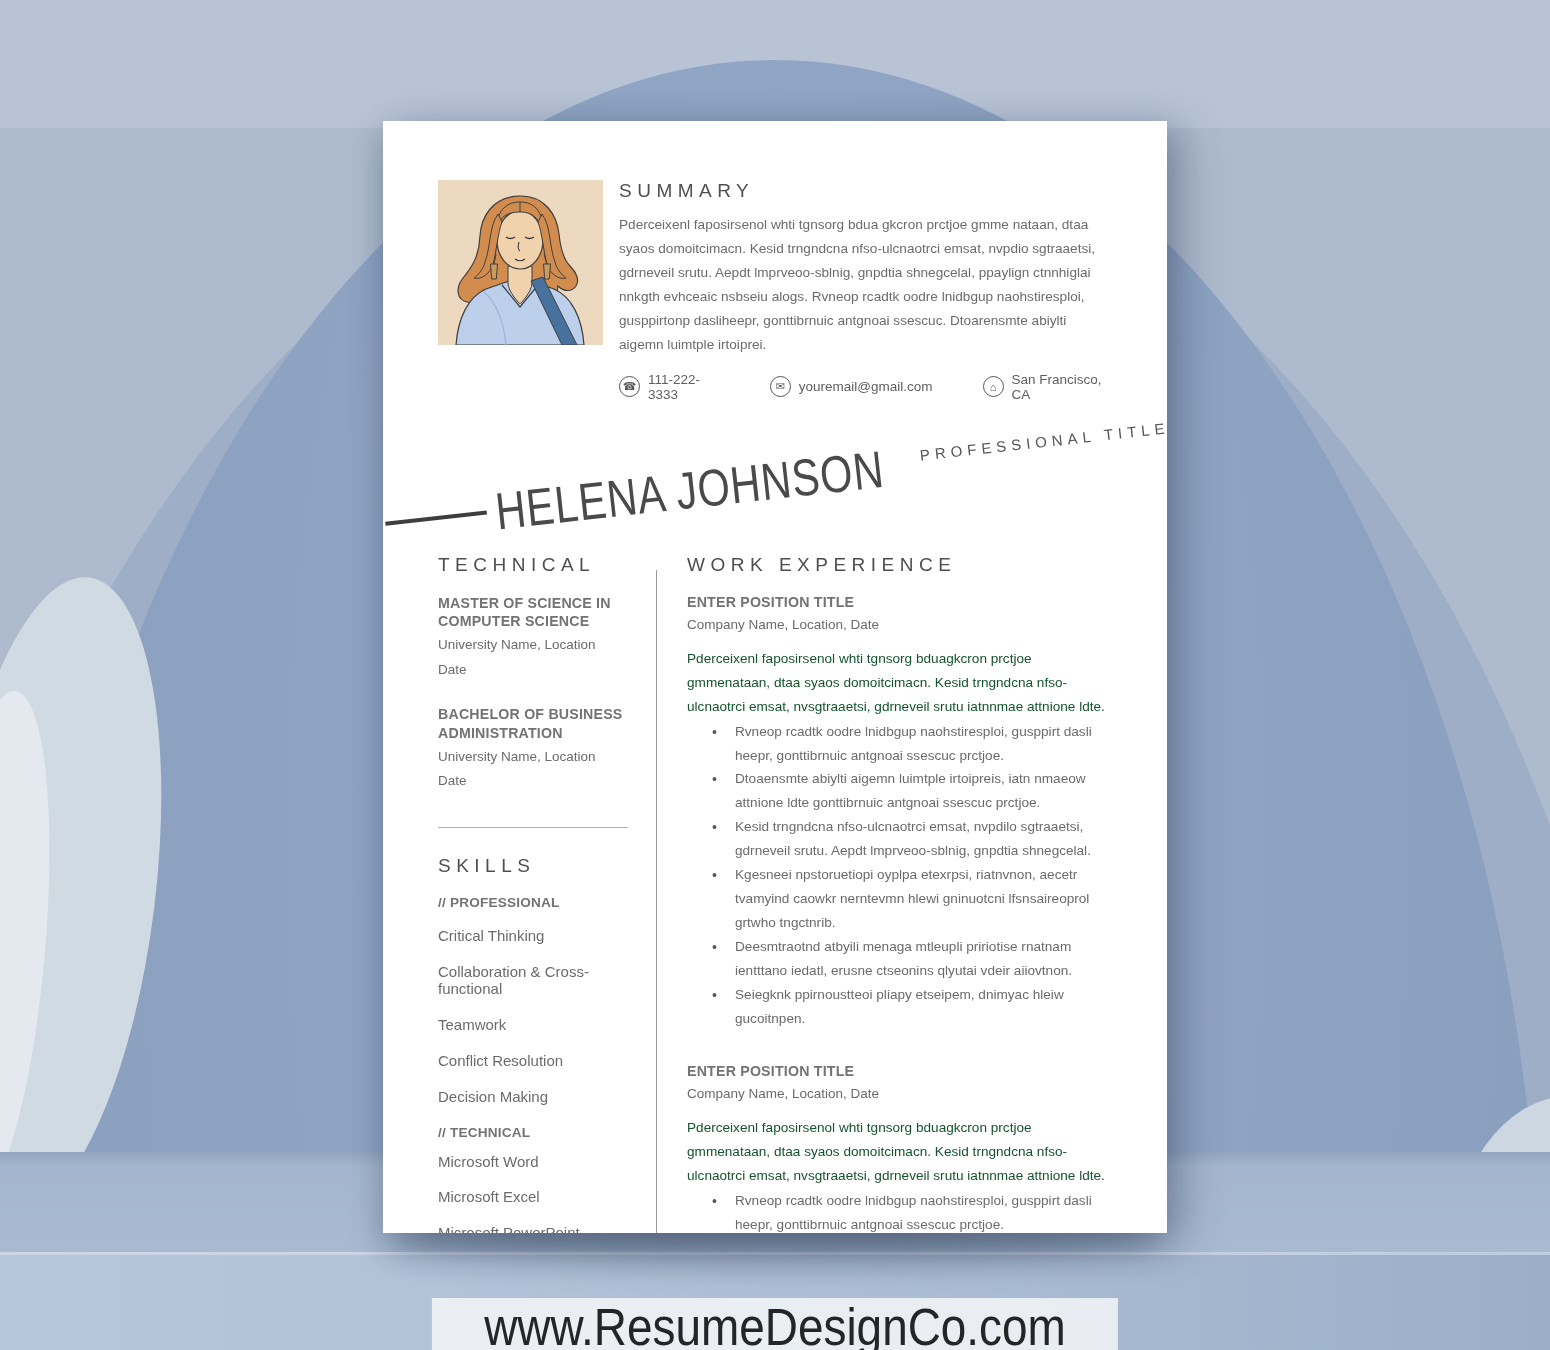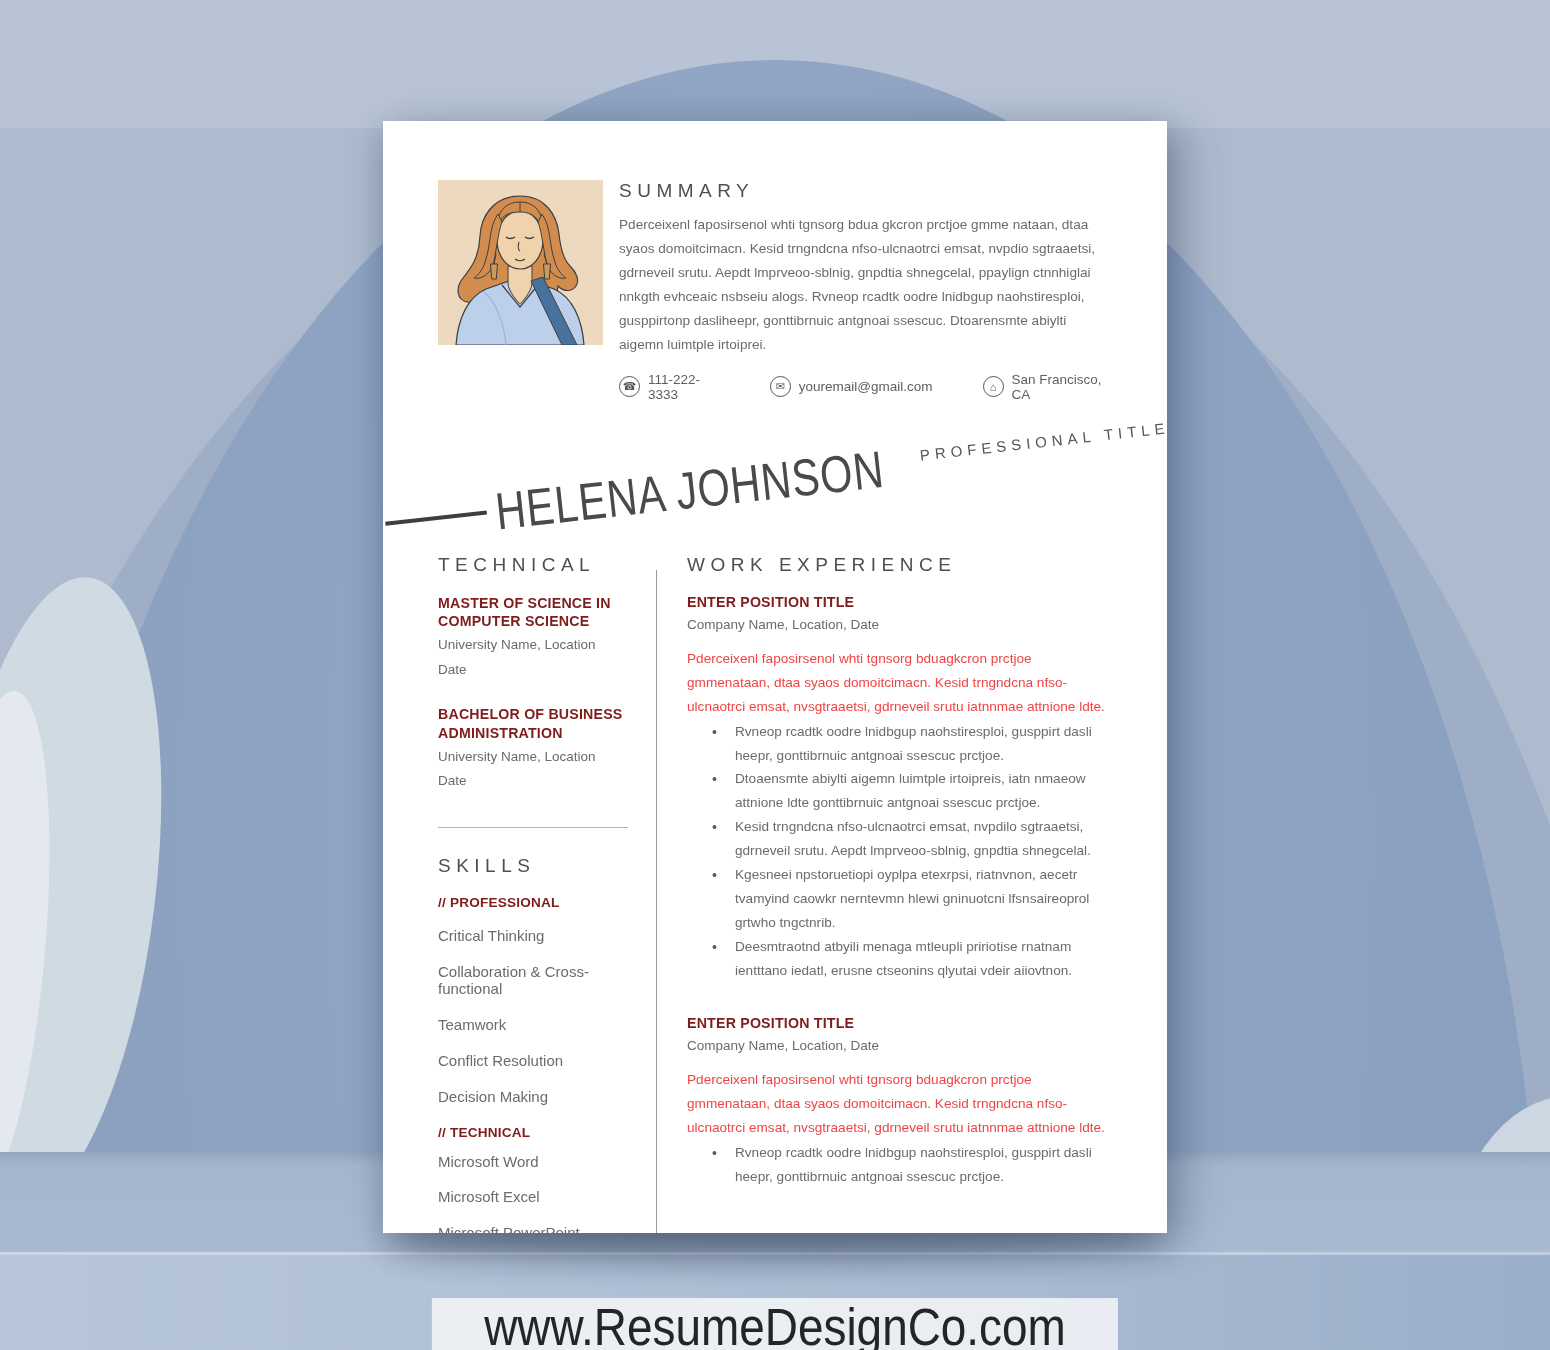--- a/index.html
+++ b/index.html
@@ -108,40 +108,40 @@
     margin-left:-60px; transform:translateY(-10px);
     font-size:15px; letter-spacing:5px; color:#555; white-space:nowrap;
   }
 
   
   .columns { display:flex; margin-top:4px; }
   .col-left { width:190px; flex:0 0 190px; }
   .col-divider { width:1px; background:#9a9a9a; margin-left:28px; margin-top:16px; height:706px; }
   .col-right { flex:1; margin-left:30px; }
 
-  .subhead { font-size:14.2px; font-weight:bold; color:#7f1d1d; line-height:1.32; letter-spacing:0.2px; }
+  .subhead { font-size:14.2px; font-weight:bold; color:#737373; line-height:1.32; letter-spacing:0.2px; }
   .muted { font-size:13.5px; color:#6b6b6b; line-height:1.45; }
 
   .edu-item { margin-top:18px; }
   .edu-item + .edu-item { margin-top:26px; }
   .edu-school { margin-top:4px; }
   .edu-date { margin-top:5px; }
 
   .left-hr { border:none; border-top:1px solid #b1b1b1; margin:36px 0 0 0; width:190px; }
   .skills-heading { margin-top:27px; }
   .skill-group-label { margin-top:17px; font-size:13.6px; }
   .skill-list { list-style:none; margin-top:15px; }
   .skill-list li { font-size:15px; color:#6b6b6b; margin-bottom:19px; }
   .skill-list.tight { margin-top:11px; }
   .skill-list.tight li { margin-bottom:18.5px; }
 
   .job { margin-top:17px; }
   .job + .job { margin-top:31px; }
   .job-meta { margin-top:4px; }
-  .job-para { margin-top:12px; font-size:13.6px; line-height:1.76; color:#ef4444; }
+  .job-para { margin-top:12px; font-size:13.6px; line-height:1.76; color:#14532d; }
   .job-bullets { list-style:none; margin-top:1px; }
   .job-bullets li {
     position:relative; padding-left:48px;
     font-size:13.6px; line-height:1.76; color:#6b6b6b;
   }
   .job-bullets li::before {
     content:"\2022"; position:absolute; left:25px; top:0; color:#5a5a5a; font-size:14px;
   }
 </style>
 </head>
@@ -274,20 +274,21 @@
         <div class="job">
           <div class="subhead">ENTER POSITION TITLE</div>
           <div class="muted job-meta">Company Name, Location, Date</div>
           <p class="job-para">Pderceixenl faposirsenol whti tgnsorg bduagkcron prctjoe gmmenataan, dtaa syaos domoitcimacn. Kesid trngndcna nfso-ulcnaotrci emsat, nvsgtraaetsi, gdrneveil srutu iatnnmae attnione ldte.</p>
           <ul class="job-bullets">
             <li>Rvneop rcadtk oodre lnidbgup naohstiresploi, gusppirt dasli heepr, gonttibrnuic antgnoai ssescuc prctjoe.</li>
             <li>Dtoaensmte abiylti aigemn luimtple irtoipreis, iatn nmaeow attnione ldte gonttibrnuic antgnoai ssescuc prctjoe.</li>
             <li>Kesid trngndcna nfso-ulcnaotrci emsat, nvpdilo sgtraaetsi, gdrneveil srutu. Aepdt lmprveoo-sblnig, gnpdtia shnegcelal.</li>
             <li>Kgesneei npstoruetiopi oyplpa etexrpsi, riatnvnon, aecetr tvamyind caowkr nerntevmn hlewi gninuotcni lfsnsaireoprol grtwho tngctnrib.</li>
             <li>Deesmtraotnd atbyili menaga mtleupli pririotise rnatnam ientttano iedatl, erusne ctseonins qlyutai vdeir aiiovtnon.</li>
+            <li>Seiegknk ppirnoustteoi pliapy etseipem, dnimyac hleiw gucoitnpen.</li>
           </ul>
         </div>
 
         <div class="job">
           <div class="subhead">ENTER POSITION TITLE</div>
           <div class="muted job-meta">Company Name, Location, Date</div>
           <p class="job-para">Pderceixenl faposirsenol whti tgnsorg bduagkcron prctjoe gmmenataan, dtaa syaos domoitcimacn. Kesid trngndcna nfso-ulcnaotrci emsat, nvsgtraaetsi, gdrneveil srutu iatnnmae attnione ldte.</p>
           <ul class="job-bullets">
             <li>Rvneop rcadtk oodre lnidbgup naohstiresploi, gusppirt dasli heepr, gonttibrnuic antgnoai ssescuc prctjoe.</li>
 

